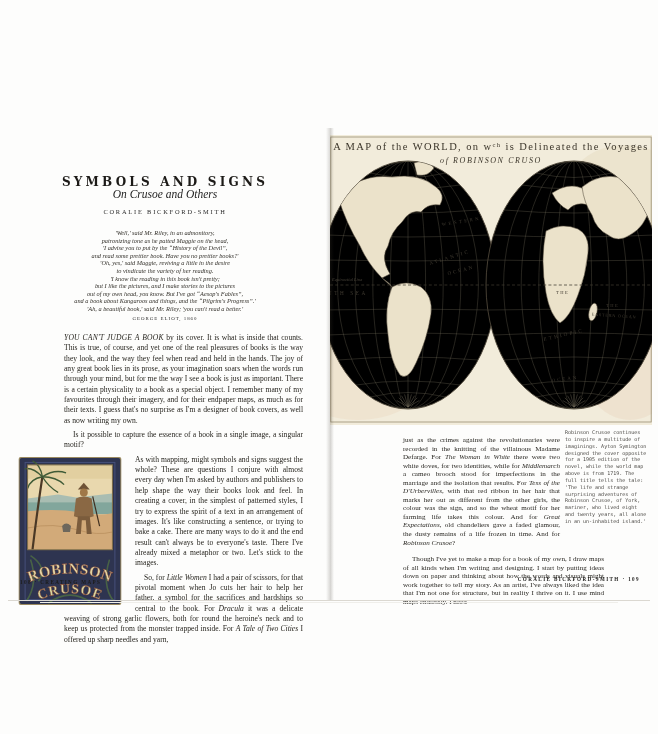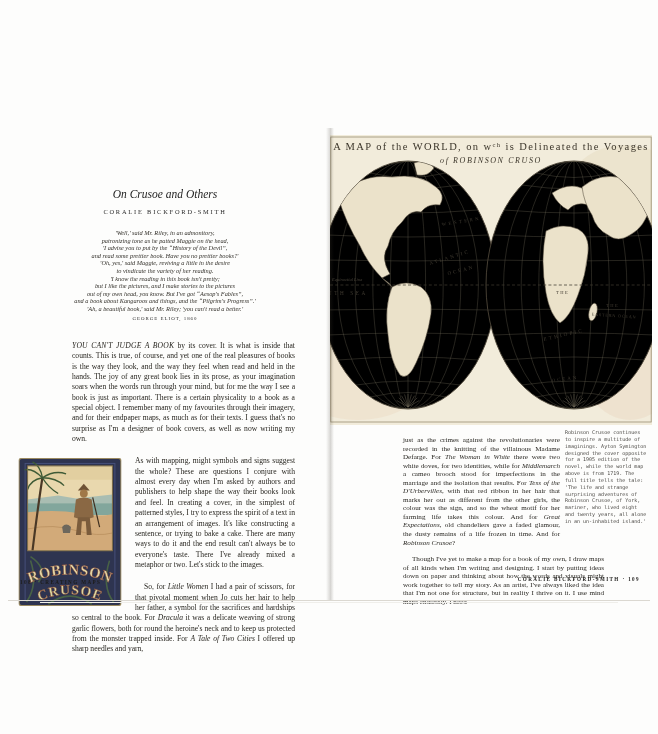--- a/index.html
+++ b/index.html
@@ -14,21 +14,21 @@
     font-family:"DejaVu Serif",serif;font-weight:bold;font-size:12px;letter-spacing:3.2px;color:#1c1a17;}
   .chapter-subtitle{position:absolute;top:188px;left:0;width:330px;text-align:center;
     font-style:italic;font-size:11.5px;color:#222;}
   .chapter-author{position:absolute;top:208px;left:0;width:330px;text-align:center;
     font-size:6.4px;letter-spacing:1.8px;color:#2b2b2b;}
   .epigraph{position:absolute;top:229px;left:35px;width:260px;text-align:center;
     font-style:italic;font-size:6.3px;line-height:7.6px;color:#33302a;}
   .epigraph-attribution{margin-top:2.5px;font-style:normal;font-size:4.9px;letter-spacing:1px;color:#2b2b2b;}
   .body-text{position:absolute;top:329px;left:60px;width:247px;
     font-size:7.6px;line-height:10.35px;text-align:justify;color:#27251f;}
-  .body-text p{margin:12px;}
+  .body-text p{margin:4px;}
   .lead-in{font-style:italic;letter-spacing:0.2px;}
   .p-indent{text-indent:9px;}
   .cover-float{float:left;width:104px;height:148px;margin:2px 13px 2px -42px;display:block;}
   .footer{font-size:5.1px;font-weight:bold;letter-spacing:1.4px;color:#1d1c1a;}
   .footer-left{position:absolute;top:579px;left:20px;}
 
   
   .map-box{position:absolute;top:135px;left:0;width:322px;height:290px;}
   .columns{position:absolute;top:428px;left:65px;width:253px;}
   .main-col{width:217px;font-size:7.1px;line-height:8.55px;text-align:justify;color:#2a2823;}
@@ -46,20 +46,21 @@
   .bottom-edge2{position:absolute;left:40px;right:40px;top:602px;height:1px;background:#efeeea;}
 
   svg text{font-family:"Liberation Serif",serif;}
 </style>
 </head>
 <body>
 
 <div class="canvas">
 
   <div class="page page-left">
+    <div class="chapter-title">SYMBOLS AND SIGNS</div>
     <div class="chapter-subtitle">On Crusoe and Others</div>
     <div class="chapter-author">CORALIE BICKFORD-SMITH</div>
 
     <div class="epigraph">
       <div>
           <div>'Well,' said Mr. Riley, in an admonitory,</div>
           <div>patronizing tone as he patted Maggie on the head,</div>
           <div>'I advise you to put by the “History of the Devil”,</div>
           <div>and read some prettier book. Have you no prettier books?'</div>
           <div>'Oh, yes,' said Maggie, reviving a little in the desire</div>
@@ -68,20 +69,21 @@
           <div>but I like the pictures, and I make stories to the pictures</div>
           <div>out of my own head, you know. But I've got “Aesop's Fables”,</div>
           <div>and a book about Kangaroos and things, and the “Pilgrim's Progress”.'</div>
           <div>'Ah, a beautiful book,' said Mr. Riley; 'you can't read a better.'</div>
         </div>
       <div class="epigraph-attribution">GEORGE ELIOT, 1860</div>
     </div>
 
     <div class="body-text">
       <p><span class="lead-in">YOU CAN'T JUDGE A BOOK</span><span> by its cover. It is what is inside that counts. This is true, of course, and yet one of the real pleasures of books is the way they look, and the way they feel when read and held in the hands. The joy of any great book lies in its prose, as your imagination soars when the words run through your mind, but for me the way I see a book is just as important. There is a certain physicality to a book as a special object. I remember many of my favourites through their imagery, and for their endpaper maps, as much as for their texts. I guess that's no surprise as I'm a designer of book covers, as well as now writing my own.</span></p>
+      <p class="p-indent">Is it possible to capture the essence of a book in a single image, a singular motif?</p>
 
       <span class="cover-float">
         <svg width="104" height="148" viewBox="0 0 104 150">
           <rect x="0" y="0" width="104" height="150" rx="2" fill="#9b8a60"></rect>
           <rect x="1" y="1" width="102" height="148" rx="2" fill="#2e3450"></rect>
           <rect x="6.5" y="5.5" width="91" height="139" fill="none" stroke="#46507a" stroke-width="1"></rect>
 
           <g>
             <rect x="9" y="8" width="86" height="86" fill="#e9d8ae"></rect>
             <rect x="9" y="8" width="86" height="14" fill="#e2cfa0"></rect>

